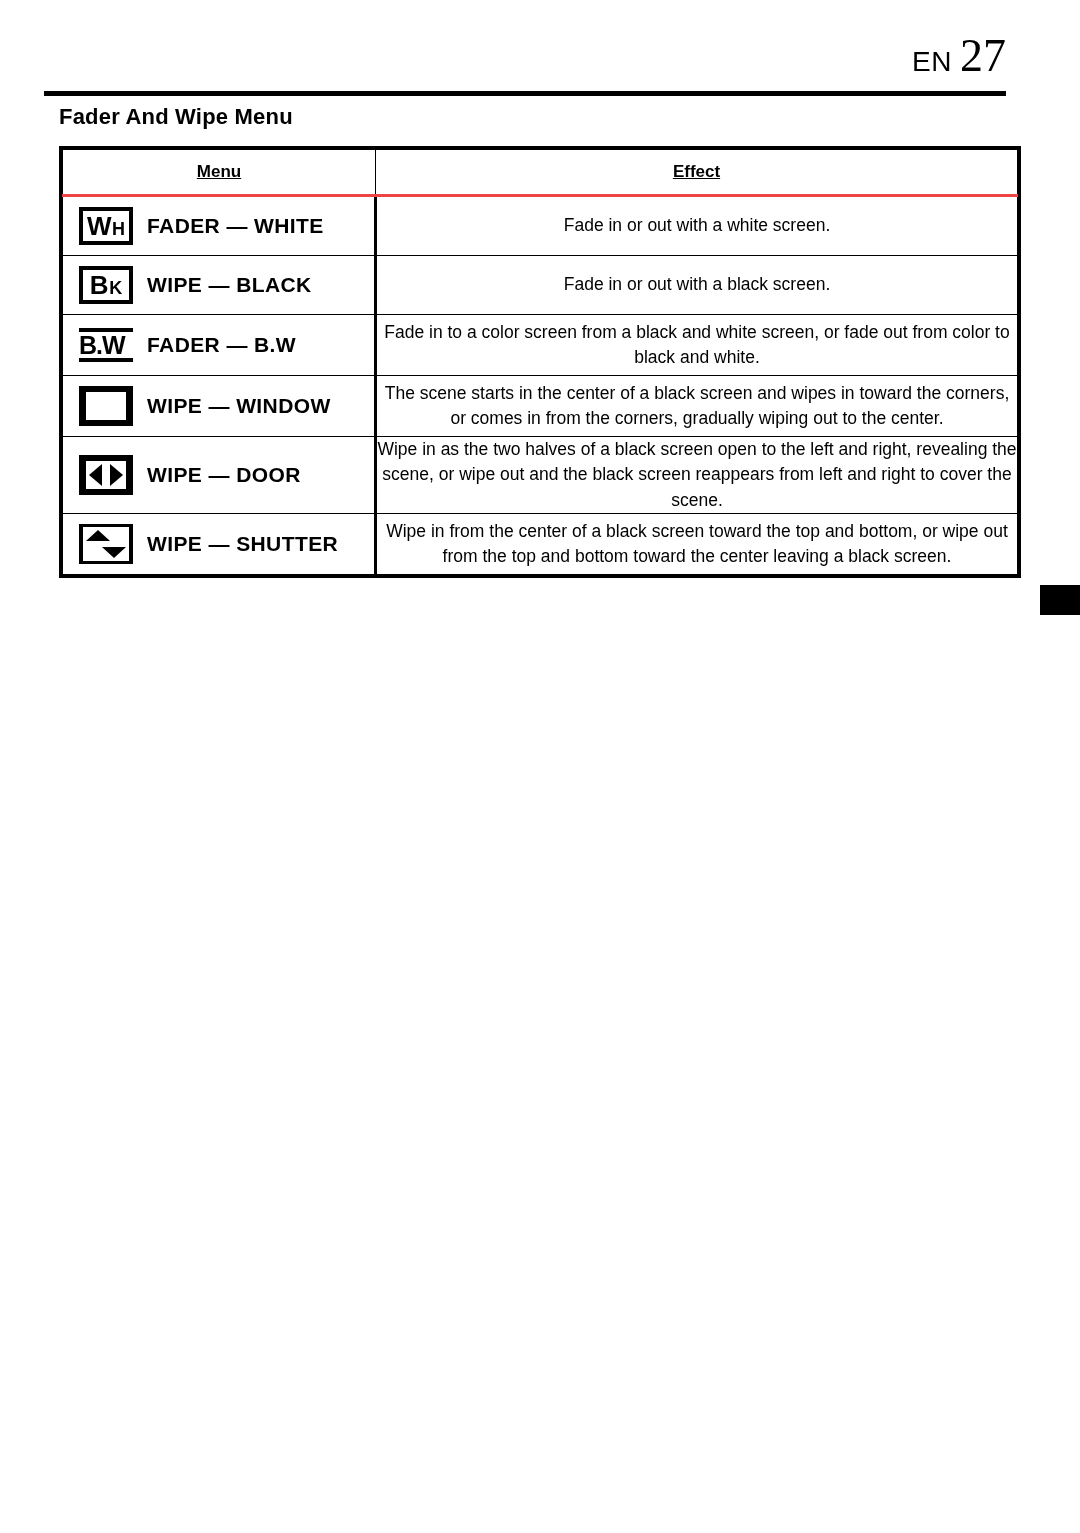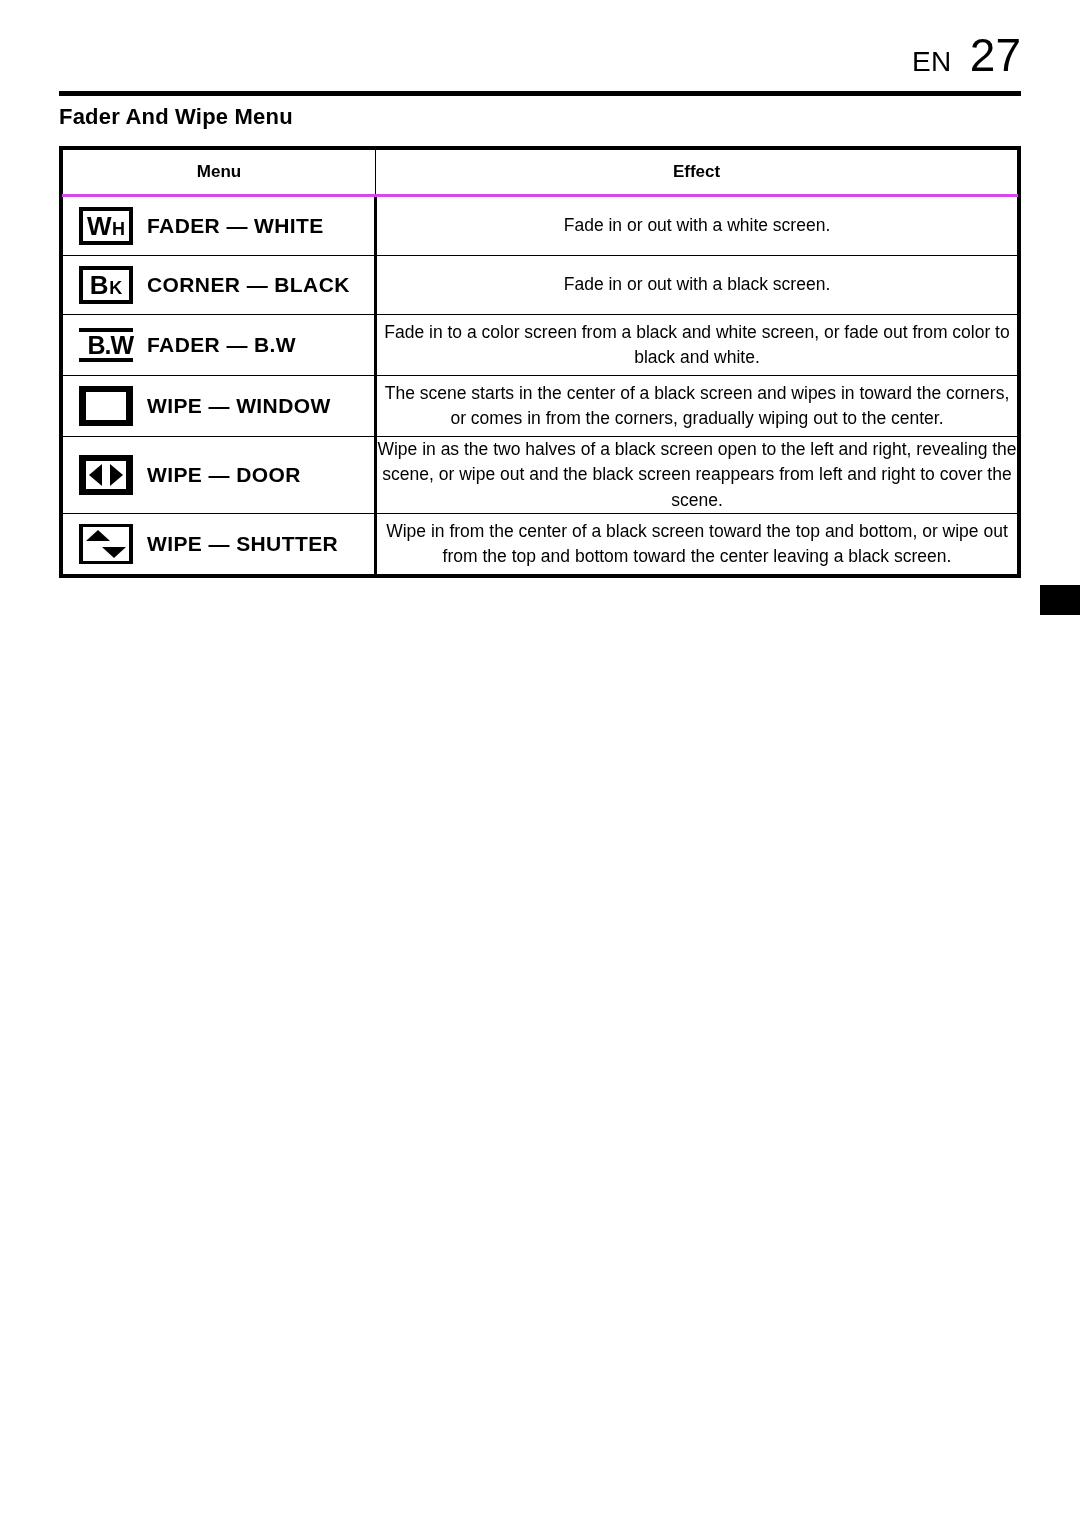--- a/index.html
+++ b/index.html
@@ -12,45 +12,45 @@
     height: 1533px;
     position: relative;
     font-family: "Liberation Sans", sans-serif;
     color: #000000;
     overflow: hidden;
   }
 
   
   .page-header {
     position: absolute;
-    left: 59px;
+    left: 44px;
     top: 34px;
     width: 962px;
     height: 62px;
   }
   .header-label-wrap {
     position: absolute;
     right: 0;
     top: 0;
     display: flex;
     align-items: baseline;
     justify-content: flex-end;
   }
   .header-en {
     font-family: "Liberation Sans", sans-serif;
     font-size: 28px;
     font-weight: 400;
     letter-spacing: 0.5px;
   }
   .header-page-number {
-    font-family: Liberation Sans, sans-serif;
+    font-family: Liberation Serif, serif;
     font-size: 46px;
     font-weight: 400;
     line-height: 0.95;
-    margin-left: 18px;
+    margin-left: 8px;
   }
   .header-rule {
     position: absolute;
     left: 0;
     right: 0;
     bottom: 0;
     height: 5px;
     background: #000000;
   }
 
@@ -83,25 +83,26 @@
   col.col-menu { width: 313px; }
   col.col-effect { width: auto; }
 
   .menu-table th,
   .menu-table td {
     border: 1px solid #000000;
     padding: 0;
     vertical-align: middle;
   }
   .menu-table thead th {
-    border-bottom: 3px solid #d946ef;
+    border-bottom: 3px solid #ef4444;
     height: 44px;
     font-size: 17px;
     font-weight: bold;
     text-align: center;
+    text-decoration: underline;
   }
   .menu-table tbody tr > td:first-child {
     border-right: 3px solid #000000;
   }
 
   .menu-cell {
     display: flex;
     align-items: center;
     gap: 14px;
     padding: 10px 0 10px 16px;
@@ -155,21 +156,21 @@
     top: 3px;
   }
 
   
   .icon-barred {
     width: 54px;
     height: 40px;
     display: flex;
     flex-direction: column;
     justify-content: center;
-    align-items: flex-end;
+    align-items: flex-start;
     background: #ffffff;
   }
   .icon-barred .bar {
     width: 100%;
     height: 4px;
     background: #000000;
   }
   .icon-barred .bw-text {
     font-size: 25px;
     font-weight: bold;
@@ -293,21 +294,21 @@
         <td class="effect-cell">Fade in or out with a white screen.</td>
       </tr>
 
       <tr>
         <td>
           <div class="menu-cell">
             <div class="icon icon-letterbox">
               <span class="big">B</span>
                 <span class="small">K</span>
             </div>
-            <span class="menu-label">CORNER — BLACK</span>
+            <span class="menu-label">WIPE — BLACK</span>
           </div>
         </td>
         <td class="effect-cell">Fade in or out with a black screen.</td>
       </tr>
 
       <tr>
         <td>
           <div class="menu-cell">
             <div class="icon icon-barred">
               <div class="bar"></div>

